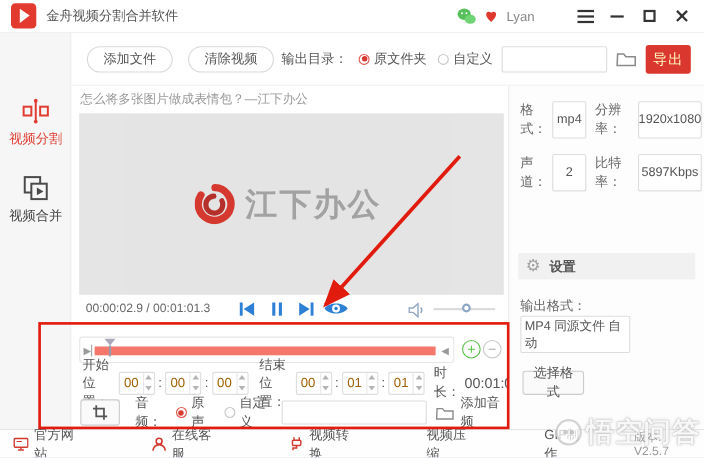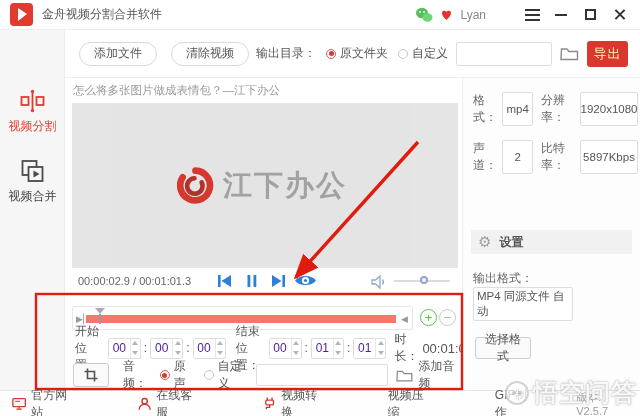--- a/index.html
+++ b/index.html
@@ -74,21 +74,21 @@
   .tl-playhead .tri{width:0;height:0;border-left:5px solid transparent;border-right:5px solid transparent;border-top:6px solid #aab;}
   .tl-playhead .stem{width:1.5px;height:10px;background:#99a;margin-left:4px;}
   .zoombtn{position:absolute;width:17px;height:17px;border-radius:50%;font-size:13px;line-height:14px;
     display:flex;align-items:center;justify-content:center;background:#fff;cursor:pointer;}
   .zoom-in{left:355px;top:231px;border:1px solid #5bc24a;color:#5bc24a;}
   .zoom-out{left:374px;top:231px;border:1px solid #c9c9c9;color:#ababab;}
 
   
   .posrow{position:absolute;left:10px;top:259px;height:22px;display:flex;align-items:center;font-size:12px;color:#555;}
   .spin{display:inline-flex;border:1px solid #ddd;border-radius:2px;background:#fff;height:21px;margin:0 2px;}
-  .spin .val{width:21px;text-align:center;font-size:12px;color:#4c1d95;line-height:19px;}
+  .spin .val{width:21px;text-align:center;font-size:12px;color:#a16207;line-height:19px;}
   .spin .arrs{width:10px;border-left:1px solid #e8e8e8;display:flex;flex-direction:column;}
   .spin .arrs span{flex:1;display:flex;align-items:center;justify-content:center;cursor:pointer;}
   .arr-up{width:0;height:0;border-left:3px solid transparent;border-right:3px solid transparent;border-bottom:4px solid #b4b4b4;}
   .arr-dn{width:0;height:0;border-left:3px solid transparent;border-right:3px solid transparent;border-top:4px solid #b4b4b4;}
   .colon{margin:0 1px;color:#555;}
   .gap18{width:16px;} .gap14{width:12px;}
   .durval{font-size:13px;color:#555;margin-left:4px;}
 
   
   .botrow{position:absolute;left:8px;top:285px;height:24px;display:flex;align-items:center;font-size:12px;color:#555;}

